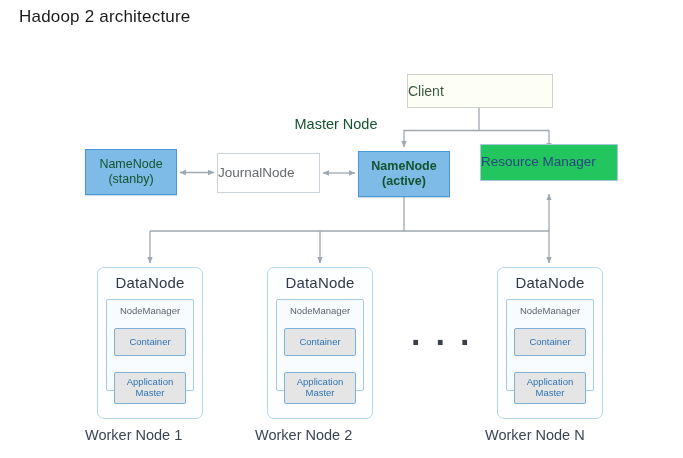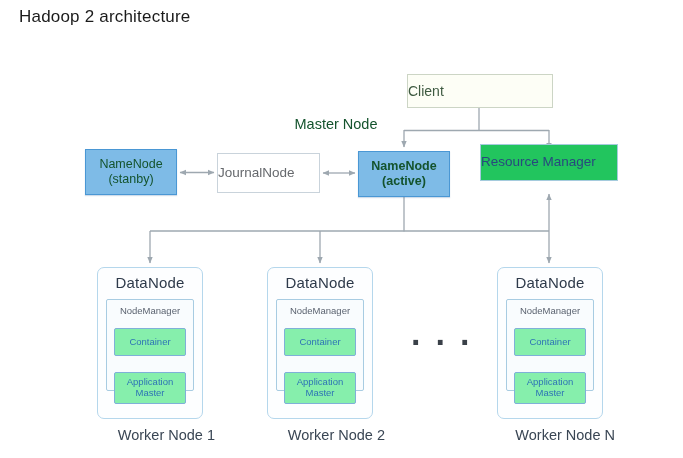--- a/index.html
+++ b/index.html
@@ -78,30 +78,30 @@
     position:absolute; left:8px; top:31px; width:88px; height:92px;
     background:#f9fcfe; border:1px solid #a8cce2; border-radius:2px;
   }
   .nodemanager-label {
     margin-top:5px; text-align:center;
     font-size:9.5px; color:#5b6370;
   }
 
   .inner-blue-box {
     position:absolute; left:7px; width:72px;
-    background:#86efac; border:1px solid #7fb0d8; border-radius:2px;
+    background:#e5e5e5; border:1px solid #7fb0d8; border-radius:2px;
     display:flex; align-items:center; justify-content:center; text-align:center;
     font-size:9.5px; color:#2e74b5; line-height:1.15;
   }
   .container-box { top:28px; height:28px; }
   .application-master-box { top:72px; height:32px; padding:4px; }
 
   .worker-caption {
     position:absolute; top:427px; width:130px;
-    text-align:right; font-size:14.5px; color:#3a4654; z-index:1;
+    text-align:left; font-size:14.5px; color:#3a4654; z-index:1;
   }
   .worker-caption-1 { left:85px; }
   .worker-caption-2 { left:255px; }
   .worker-caption-3 { left:485px; }
 
   .worker-ellipsis {
     position:absolute; left:407px; top:318px; width:60px;
     font-family:"DejaVu Sans Mono", monospace;
     font-size:29px; font-weight:bold; letter-spacing:7px;
     color:#3a4048; z-index:1;

